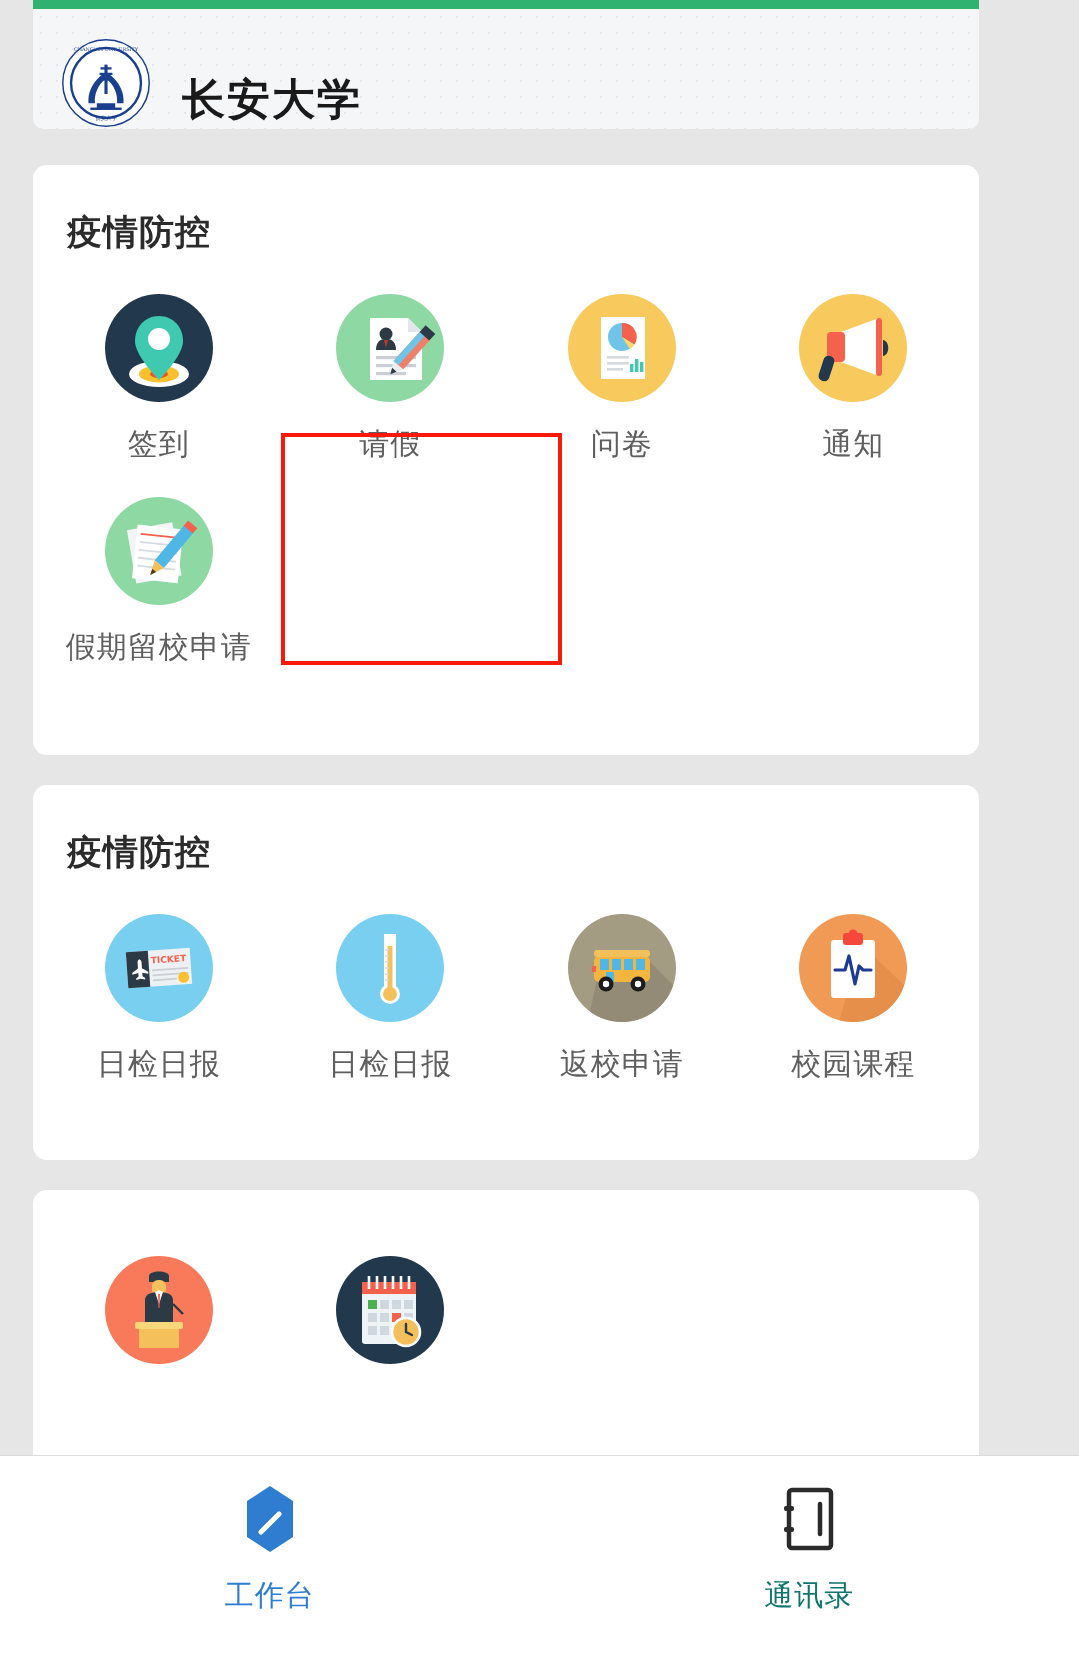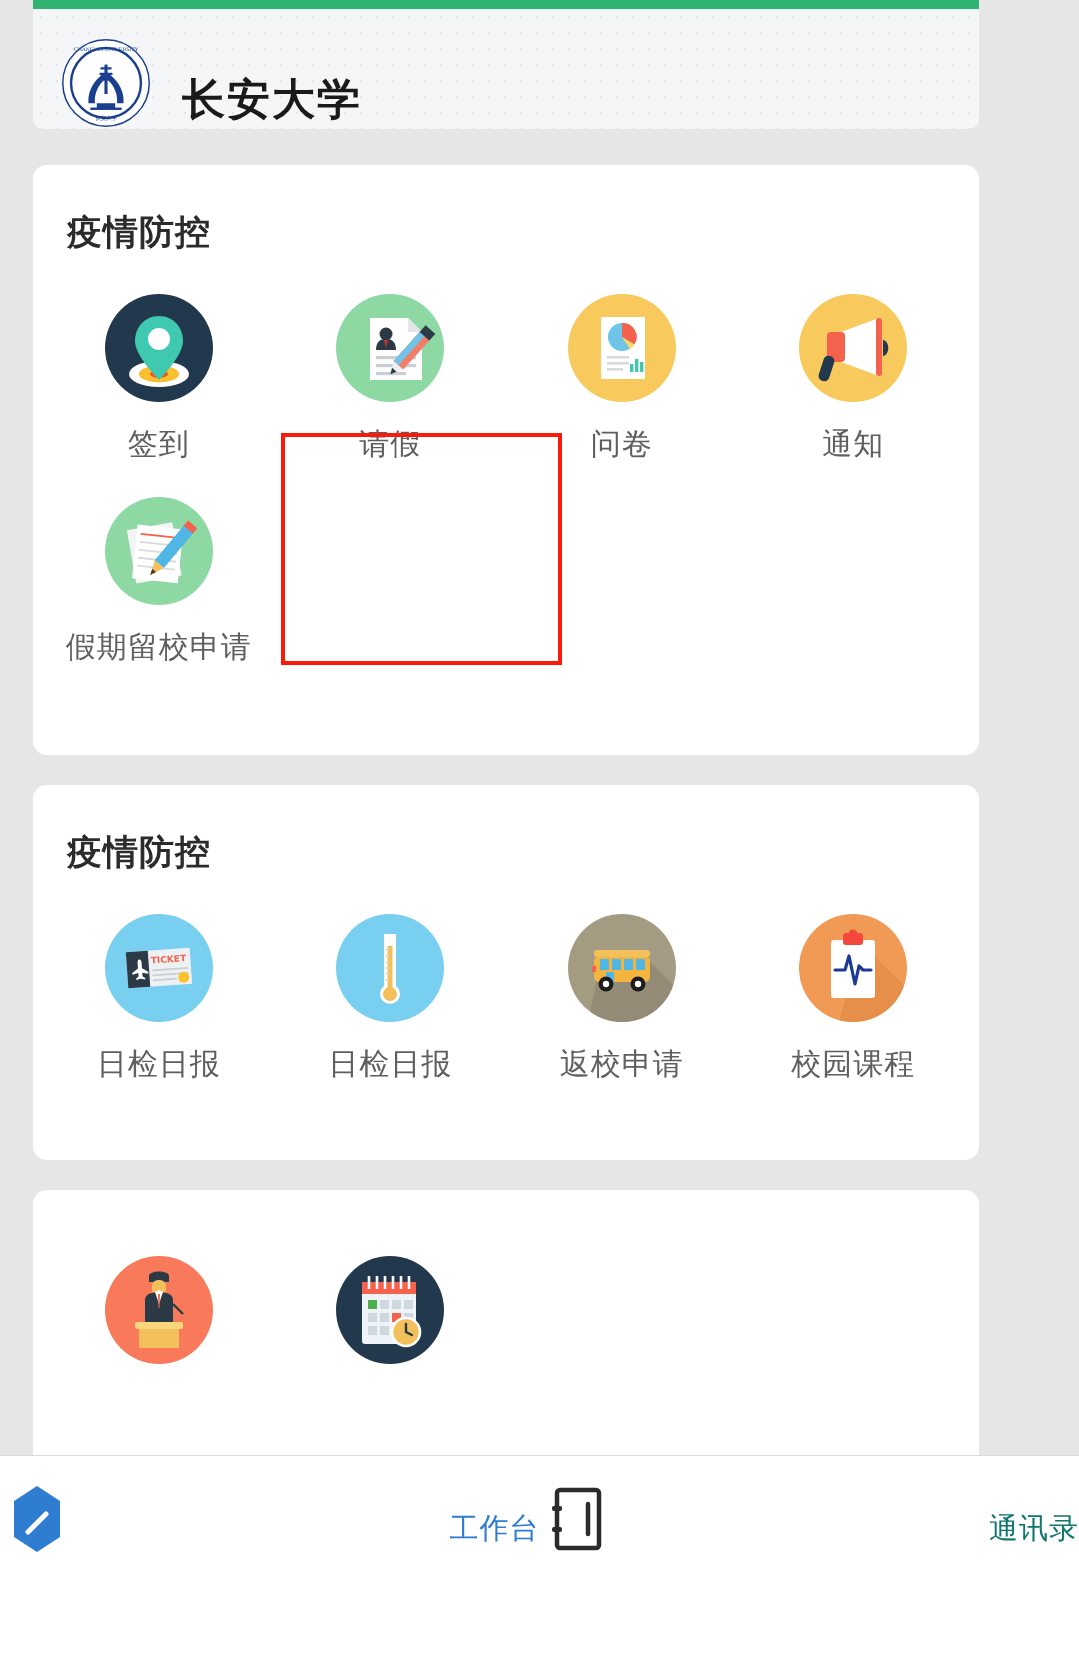--- a/index.html
+++ b/index.html
@@ -143,23 +143,22 @@
     border-top: 1px solid #dcdcdc;
     display: flex;
     align-items: flex-start;
     padding-top: 26px;
     box-sizing: border-box;
     z-index: 40;
   }
   .nav-item {
     flex: 1;
     display: flex;
-    flex-direction: row;
+    flex-direction: column;
     align-items: center;
-    justify-content: space-between;
   }
   .nav-icon { width: 74px; height: 74px; position: relative; }
   .nav-label {
     margin-top: 20px;
     font-size: 29px;
     color: #0f766e;
     letter-spacing: 1px;
   }
   .nav-item.active .nav-label { color: #2f7dd1; }
 

